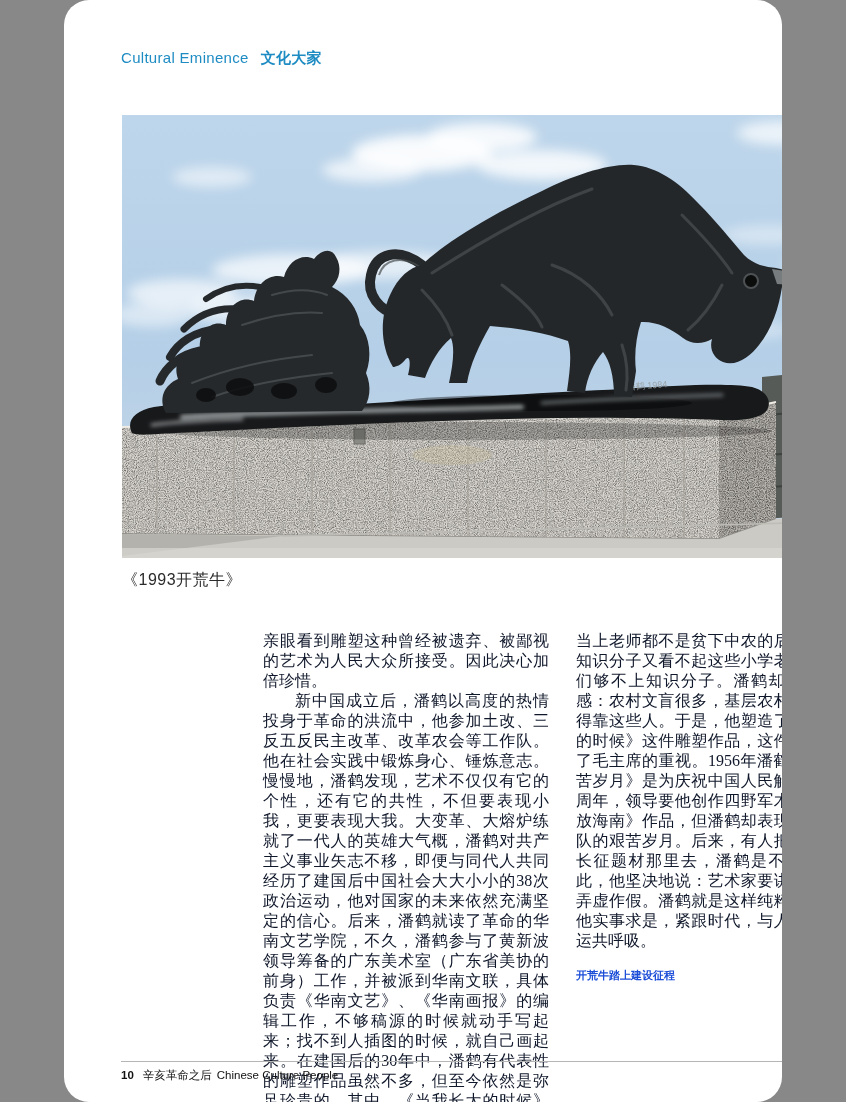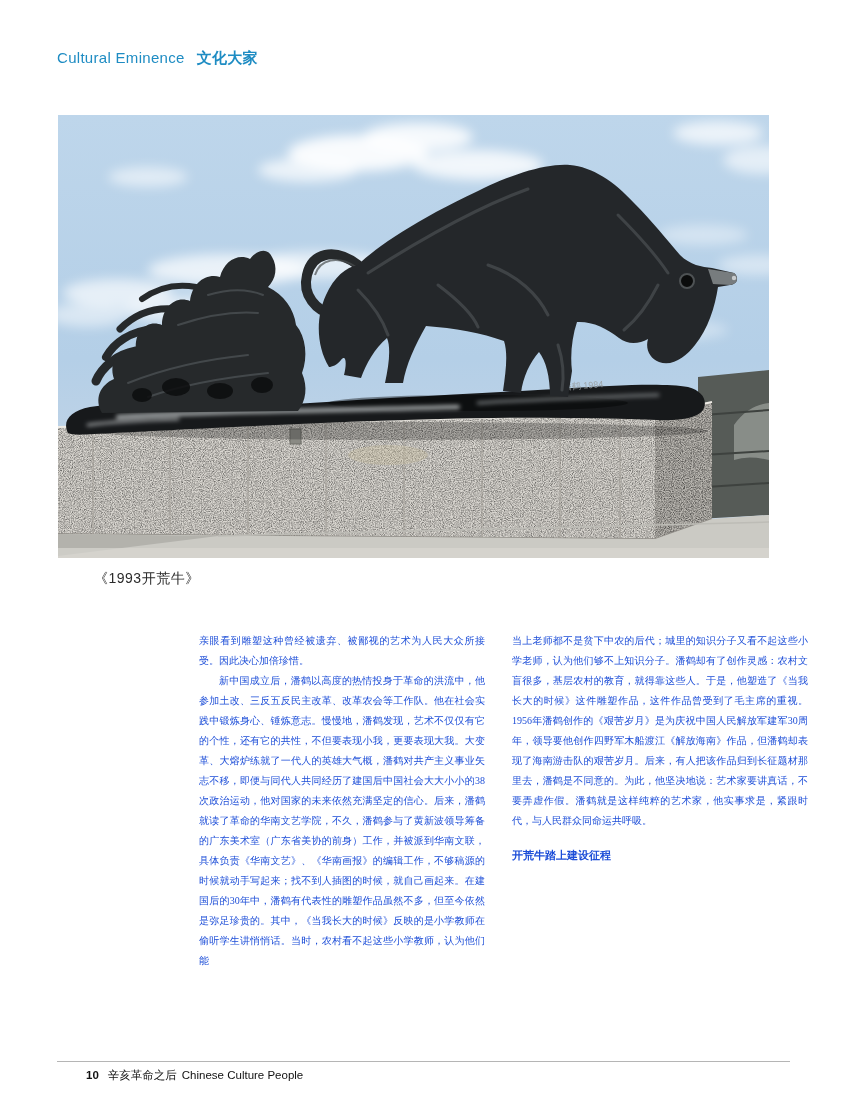--- a/index.html
+++ b/index.html
@@ -1,49 +1,49 @@
 <!DOCTYPE html>
 <html><head>
 <meta charset="utf-8">
 <style>
   html,body{margin:0;padding:0;background:#888;}
   .page{
-    position:relative;width:846px;height:1102px;background:#ffffff;
-    font-family:"Liberation Sans","DejaVu Sans",sans-serif;overflow:hidden;margin:0 auto;
+    position:relative;width:718px;height:1102px;background:#ffffff;
+    font-family:"Liberation Sans","DejaVu Sans",sans-serif;overflow:hidden;margin:0 auto;border-radius:25px;
   }
   .header{
     position:absolute;left:57px;top:49px;font-size:15px;letter-spacing:.3px;color:#1e8cc3;
   }
   .header .zh{margin-left:12px;font-weight:600;}
   .photo-wrap{position:absolute;left:58px;top:115px;width:711px;height:443px;}
   .photo-caption{
-    position:absolute;left:58px;top:570px;font-size:14px;color:#2b2b2b;letter-spacing:.5px;margin-left:36px;
+    position:absolute;left:58px;top:570px;font-size:16px;color:#2b2b2b;letter-spacing:.5px;
   }
   .column{
     position:absolute;top:631px;
     font-family:"Liberation Serif","DejaVu Serif",serif;
   }
   .col-left{left:199px;width:286px;}
   .col-right{left:512px;width:296px;}
   .para{
-    margin:0;font-size:10px;line-height:20px;color:#1d4ed8;
+    margin:0;font-size:16px;line-height:20px;color:#0f172a;
     text-align:justify;text-justify:inter-ideograph;
   }
   .para.indent{text-indent:2em;}
   .section-heading{
     margin:12px 0 9px 0;font-size:11px;line-height:24px;font-weight:bold;color:#1d4ed8;
     font-family:"Liberation Sans","DejaVu Sans",sans-serif;
   }
   .footer-rule{
     position:absolute;left:57px;top:1061px;width:733px;height:1px;background:#b5b5b5;
   }
   .footer{
     position:absolute;left:57px;top:1068px;font-size:11.5px;color:#111;
   }
-  .footer .pagenum{font-weight:bold;margin-right:9px;margin-left:29px;}
+  .footer .pagenum{font-weight:bold;margin-right:9px;}
   .footer .mag-en{margin-left:5px;text-align:center;}
 </style>
 </head>
 <body>
 
 <div class="page">
 
   <div class="header" style="color: rgb(30, 140, 195);">
     <span class="en">Cultural Eminence</span><span class="zh">文化大家</span>
   </div>

